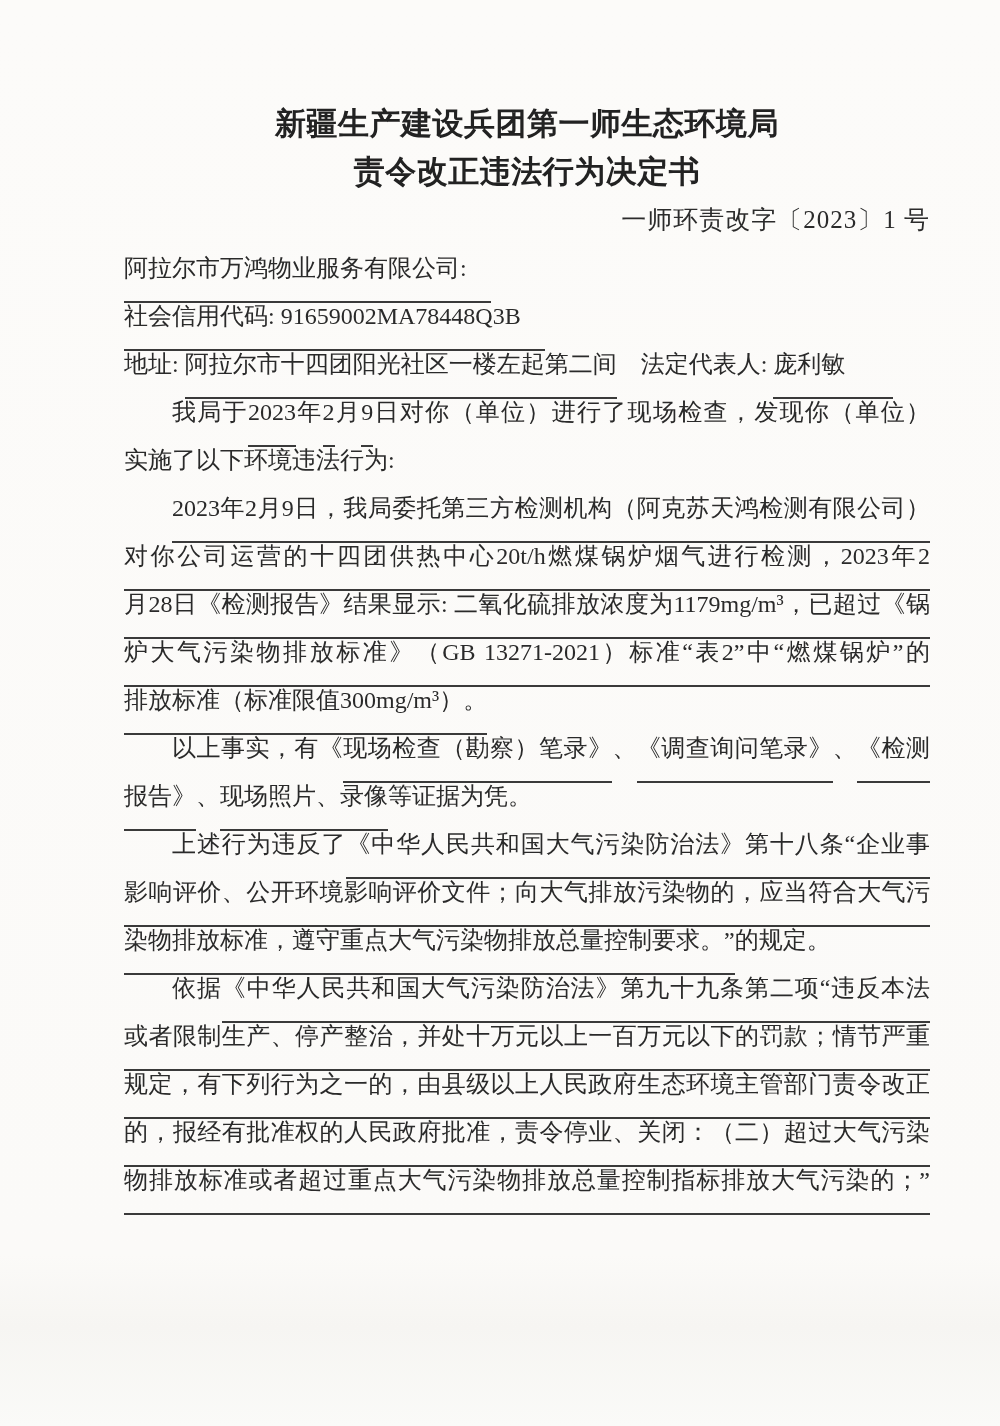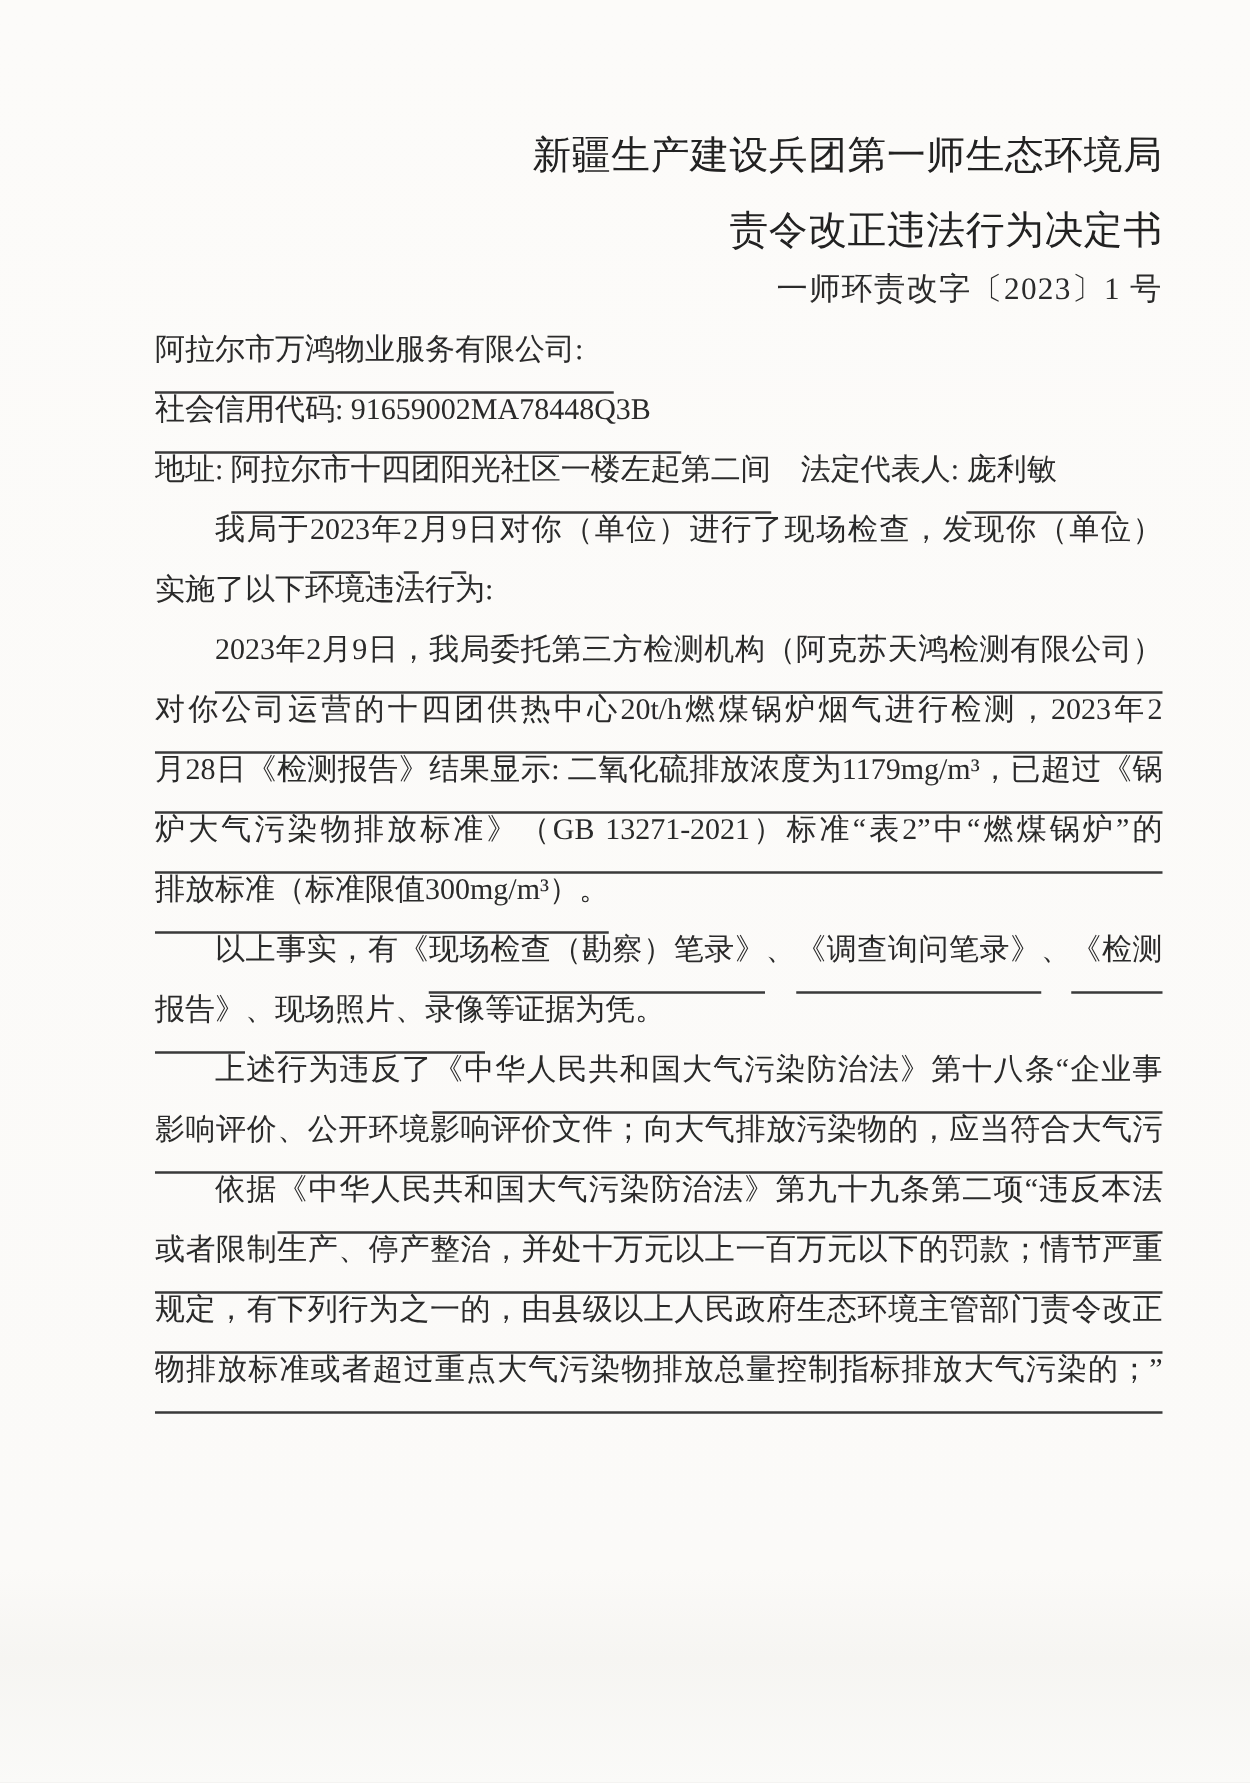--- a/index.html
+++ b/index.html
@@ -14,28 +14,28 @@
     overflow:hidden;
     background:linear-gradient(180deg,#fcfbf9 0%,#fbfaf8 88%,#f6f5f2 93%,#fafaf8 100%);
     color:var(--ink,#2a2a2a);
   }
   .content{
     margin-left:124px;
     width:806px;
   }
   .title{
     height:48px;line-height:48px;
-    text-align:right;
+    text-align:center;
     font-size:31px;
-    font-weight:normal;
+    font-weight:bold;
     letter-spacing:0.5px;
     color:#222;
   }
   .title-1{margin-top:100px;}
-  .title-2{margin-top:12px;}
+  .title-2{}
   .docno{
     height:48px;line-height:48px;
     text-align:right;
     font-size:25px;
     font-family:Liberation Serif, serif;
     color:#2b2b2b;
     letter-spacing:1px;
   }
   .line{
     height:48px;line-height:48px;
@@ -69,19 +69,21 @@
         <div class="line"><span class="plain">实施了以下环境违法行为:</span></div>
         <div class="line fill indent"><span class="u">2023年2月9日，我局委托第三方检测机构（阿克苏天鸿检测有限公司）</span></div>
         <div class="line fill"><span class="u">对你公司运营的十四团供热中心20t/h燃煤锅炉烟气进行检测，2023年2</span></div>
         <div class="line fill"><span class="u">月28日《检测报告》结果显示: 二氧化硫排放浓度为1179mg/m³，已超过《锅</span></div>
         <div class="line fill"><span class="u">炉大气污染物排放标准》（GB 13271-2021）标准“表2”中“燃煤锅炉”的</span></div>
         <div class="line"><span class="u">排放标准（标准限值300mg/m³）。</span></div>
         <div class="line fill indent"><span class="plain">以上事实，有《</span><span class="u">现场检查（勘察）笔录》</span><span class="plain">、</span><span class="u">《调查询问笔录》</span><span class="plain">、</span><span class="u">《检测</span></div>
         <div class="line"><span class="u">报告》</span><span class="plain">、</span><span class="u">现场照片、录像</span><span class="plain">等证据为凭。</span></div>
         <div class="line fill indent"><span class="plain">上述行为违反了</span><span class="u">《中华人民共和国大气污染防治法》第十八条“企业事</span></div>
         <div class="line fill"><span class="u">影响评价、公开环境影响评价文件；向大气排放污染物的，应当符合大气污</span></div>
+        <div class="line"><span class="u">染物排放标准，遵守重点大气污染物排放总量控制要求。”</span><span class="plain">的规定。</span></div>
         <div class="line fill indent"><span class="plain">依据</span><span class="u">《中华人民共和国大气污染防治法》第九十九条第二项“违反本法</span></div>
         <div class="line fill"><span class="u">或者限制生产、停产整治，并处十万元以上一百万元以下的罚款；情节严重</span></div>
         <div class="line fill"><span class="u">规定，有下列行为之一的，由县级以上人民政府生态环境主管部门责令改正</span></div>
+        <div class="line fill"><span class="u">的，报经有批准权的人民政府批准，责令停业、关闭：（二）超过大气污染</span></div>
         <div class="line fill"><span class="u">物排放标准或者超过重点大气污染物排放总量控制指标排放大气污染的；”</span></div>
       </div>
   </div>
 </div>
 
 </body></html>

